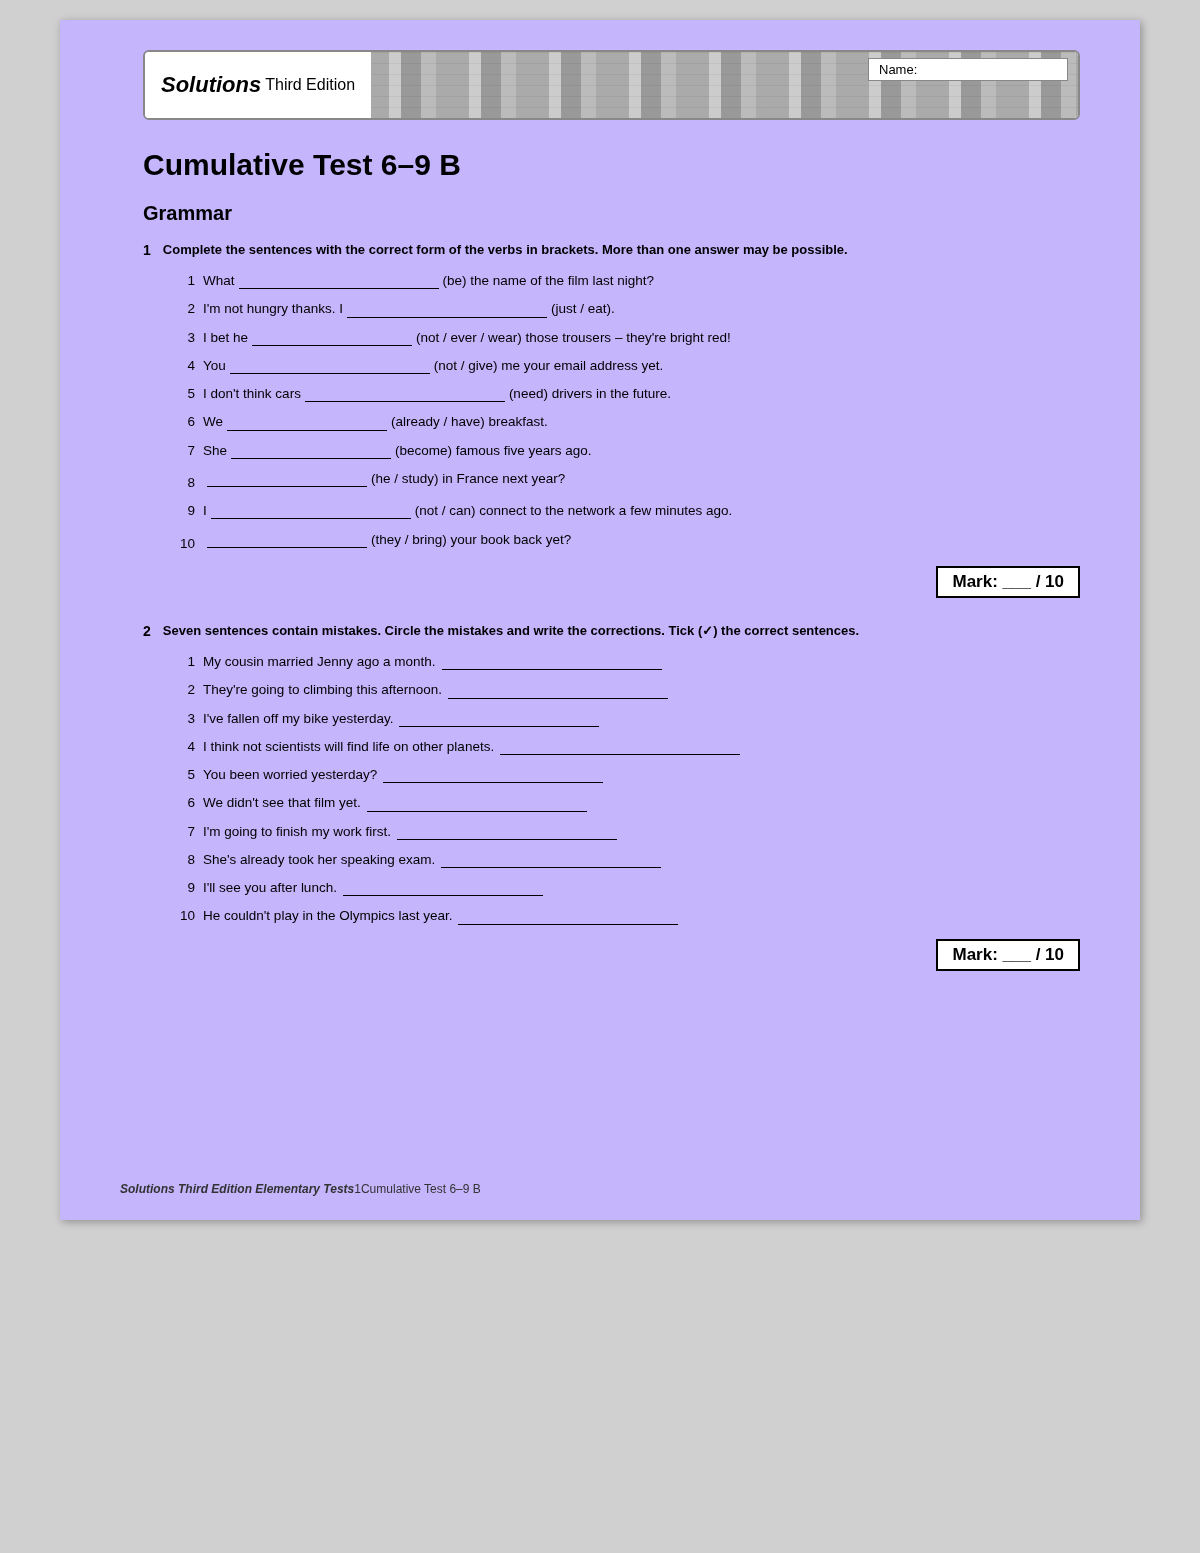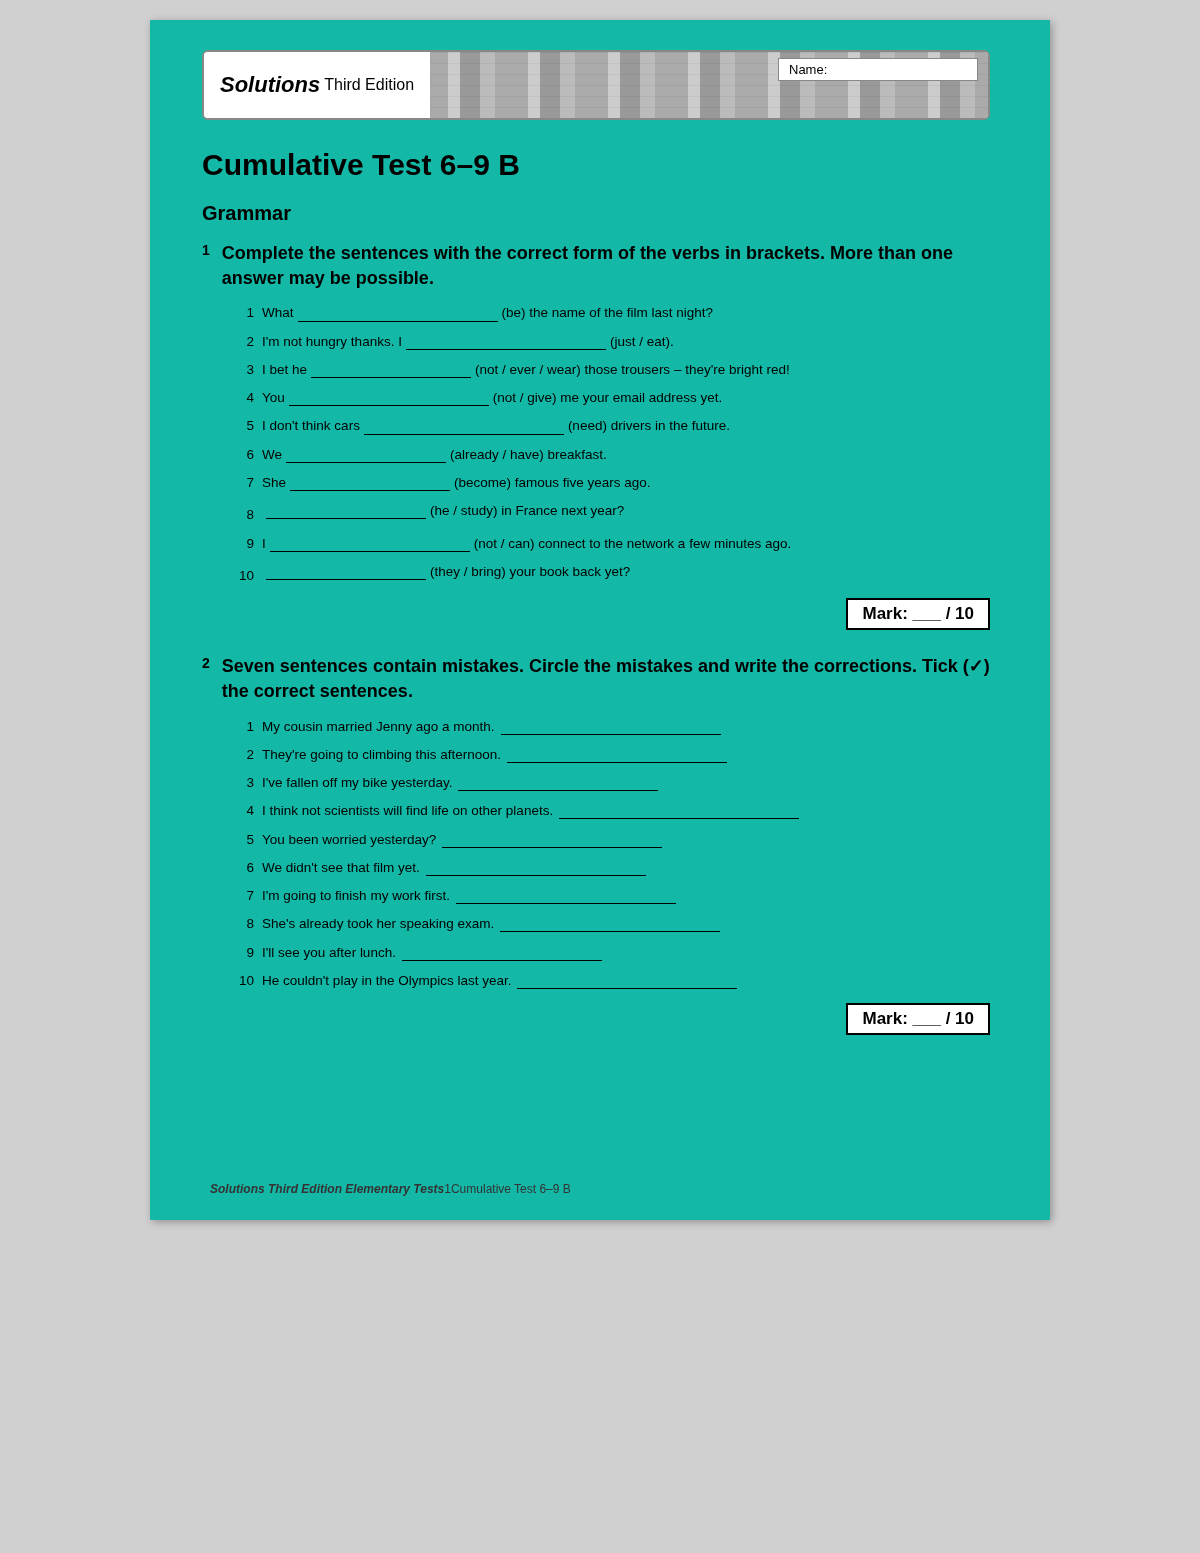--- a/index.html
+++ b/index.html
@@ -11,24 +11,24 @@
     body {
       background: #d0d0d0;
       display: flex;
       justify-content: center;
       align-items: flex-start;
       padding: 20px;
       font-family: Arial, sans-serif;
     }
 
     .page {
-      background: #14b8a6;
-      width: 900px;
+      background: #c4b5fd;
+      width: 1080px;
       min-height: 1200px;
-      padding: 30px 60px 60px 52px;
+      padding: 30px 60px 60px 83px;
       position: relative;
       box-shadow: 2px 2px 8px rgba(0,0,0,0.3);
     }
 
     
     .header-box {
       border: 2px solid #888;
       border-radius: 6px;
       display: flex;
       align-items: stretch;
@@ -128,21 +128,21 @@
     }
 
     .exercise-num {
       font-size: 14px;
       font-weight: bold;
       flex-shrink: 0;
       padding-top: 1px;
     }
 
     .exercise-instruction {
-      font-size: 18px;
+      font-size: 13px;
       font-weight: bold;
       line-height: 1.4;
     }
 
     
     .items-list {
       margin-left: 28px;
     }
 
     .item {

